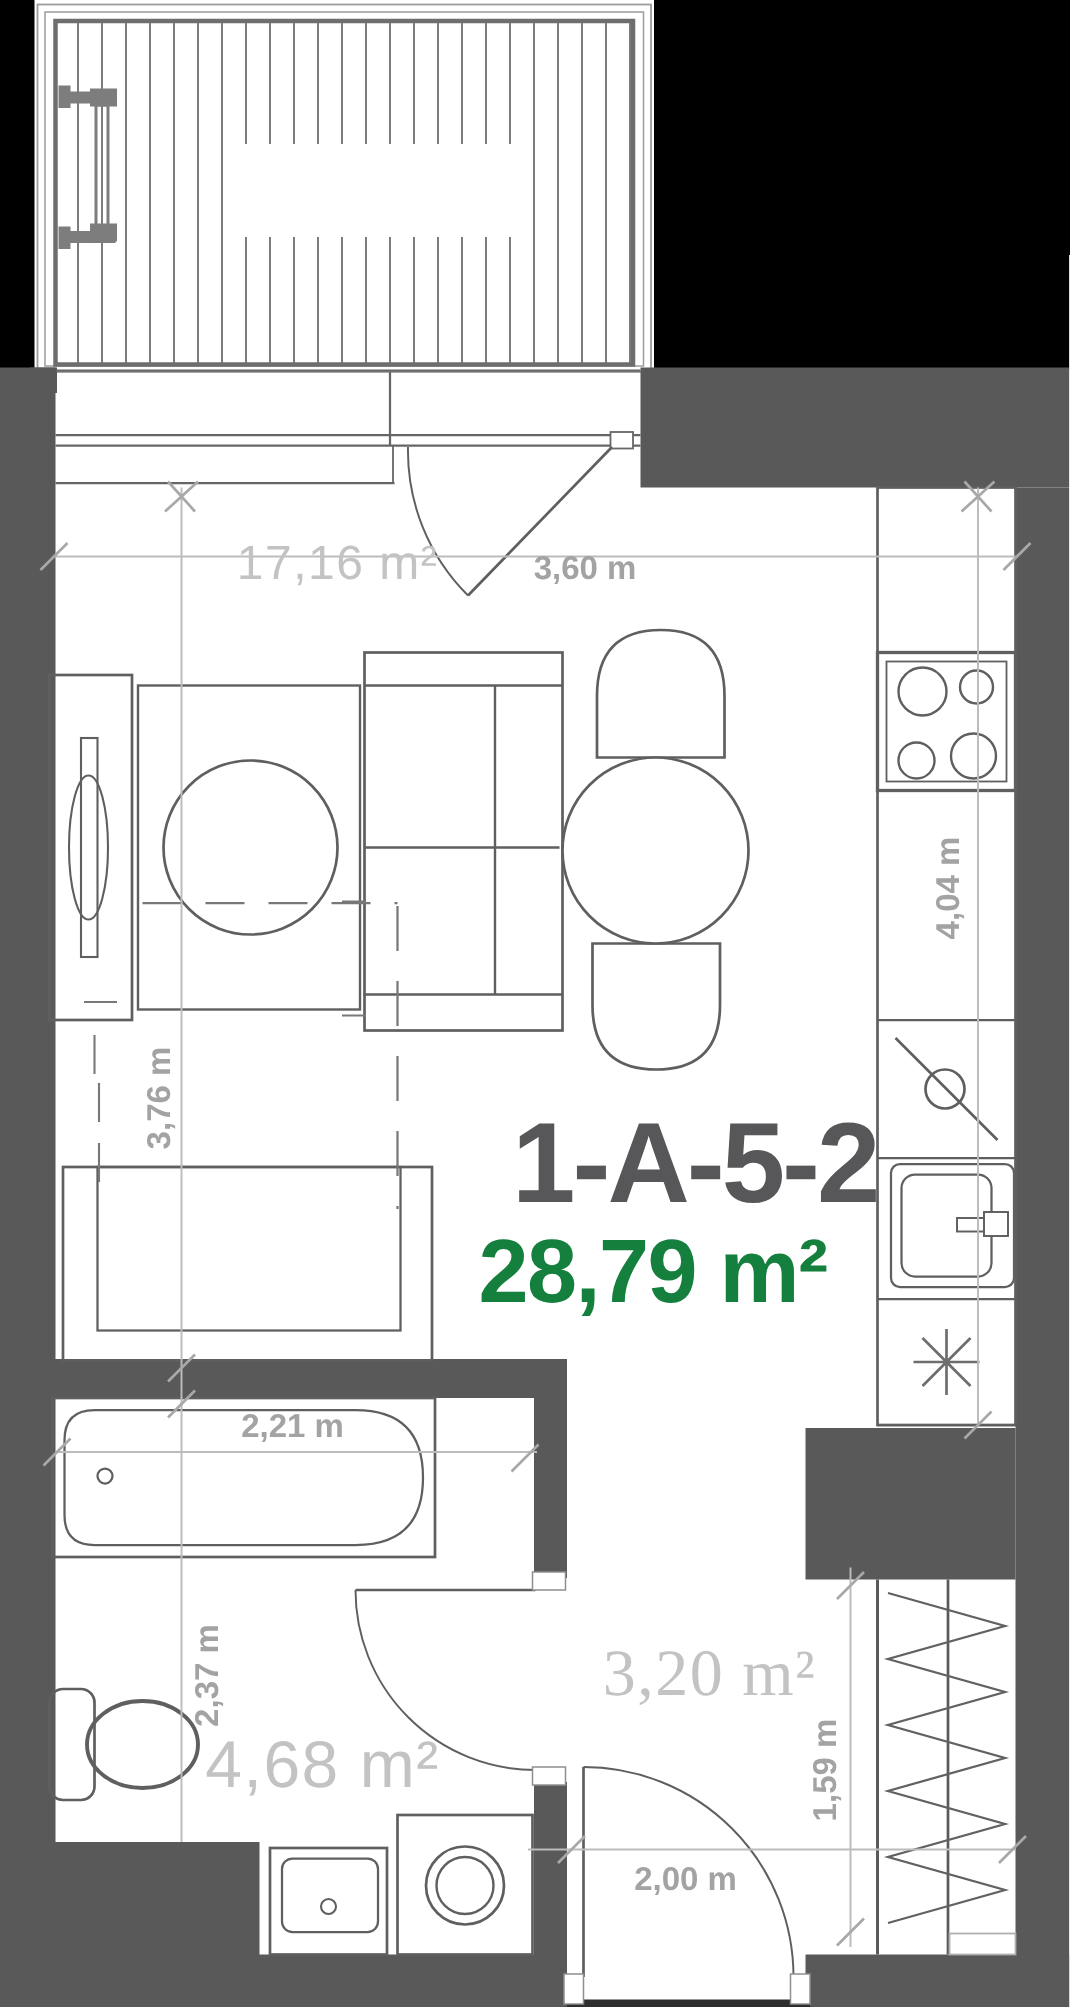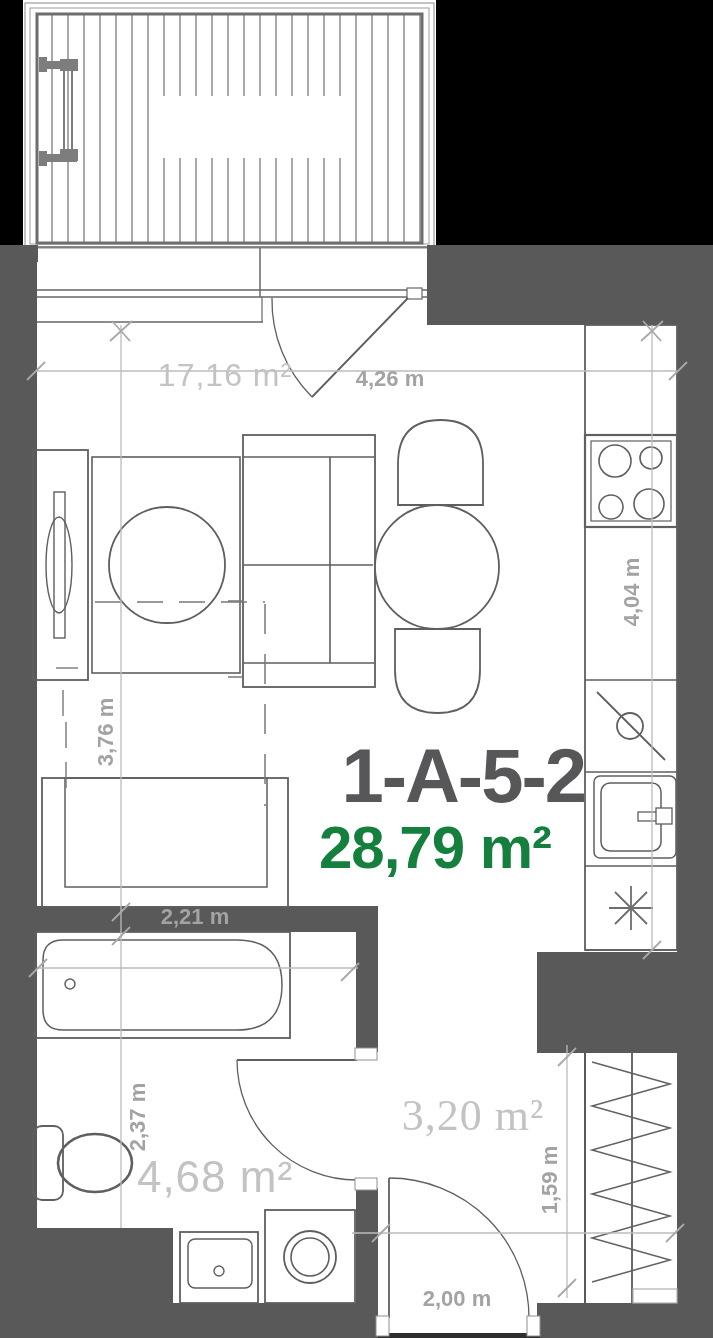--- a/index.html
+++ b/index.html
@@ -191,20 +191,20 @@
   </g>
 </svg>
 
   <div class="lbl area-label" style="left:130px;top:357px;width:190px;font-size:32px;">17,16 m²</div>
   <div class="lbl area-label" style="left:135px;top:1152px;width:160px;text-align:center;">4,68 m²</div>
   <div class="lbl area-label" style="left:393px;top:1090px;width:160px;font-family:Liberation Serif, serif;">3,20 m²</div>
 
   <div class="lbl title-label" style="left:285px;top:738px;width:300px;text-align:right;">1-A-5-2</div>
   <div class="lbl total-label" style="left:285px;top:818px;width:300px;">28,79 m²</div>
 
-  <div class="lbl dim-label" style="left:345px;top:366px;width:90px;">4,26 m</div>
+  <div class="lbl dim-label" style="left:345px;top:366px;width:90px;">3,60 m</div>
   <div class="lbl dim-label rot" style="left:586px;top:580px;width:90px;height:24px;">4,04 m</div>
   <div class="lbl dim-label rot" style="left:60px;top:720px;width:90px;height:24px;">3,76 m</div>
-  <div class="lbl dim-label" style="left:150px;top:904px;width:90px;">2,21 m</div>
+  <div class="lbl dim-label" style="left:150px;top:938px;width:90px;">2,21 m</div>
   <div class="lbl dim-label rot" style="left:92px;top:1105px;width:90px;height:24px;">2,37 m</div>
-  <div class="lbl dim-label" style="left:412px;top:1240px;width:90px;margin-top:46px;">2,00 m</div>
+  <div class="lbl dim-label" style="left:412px;top:1240px;width:90px;">2,00 m</div>
   <div class="lbl dim-label rot" style="left:504px;top:1168px;width:90px;height:24px;">1,59 m</div>
 </div>
 
 </body></html>

